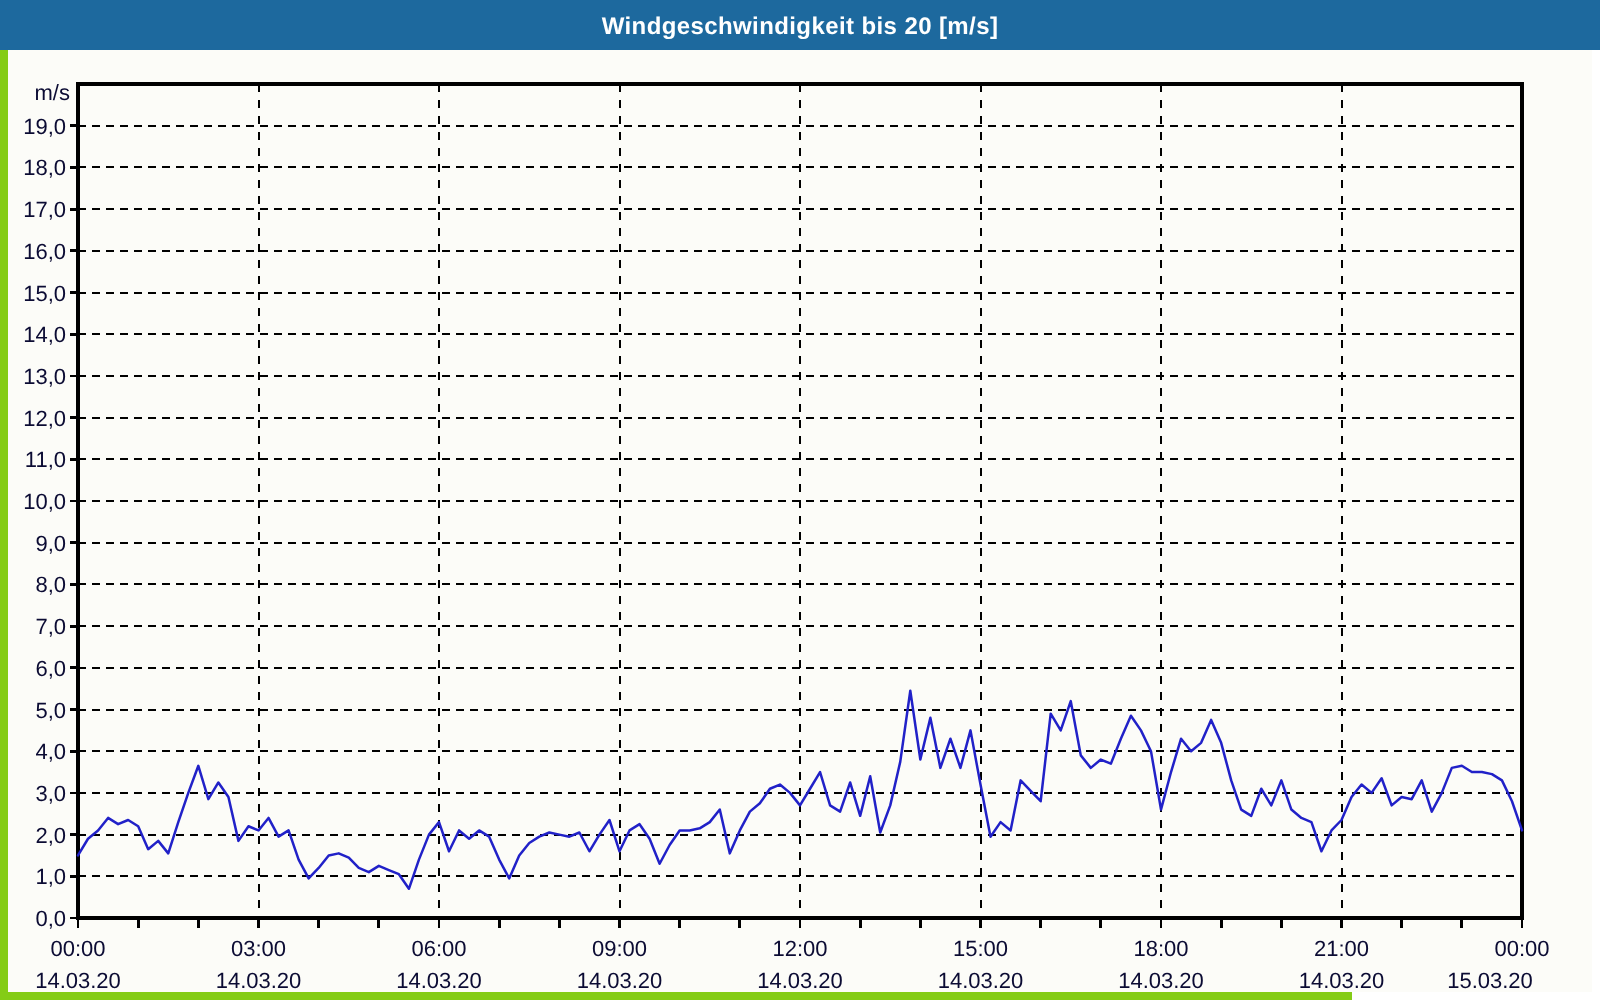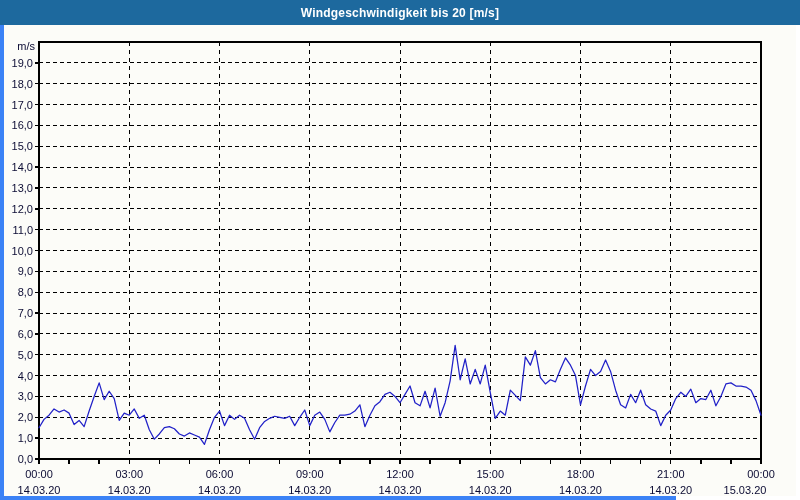--- a/index.html
+++ b/index.html
@@ -1,17 +1,17 @@
 <!DOCTYPE html>
 <html><head>
 <meta charset="utf-8">
 <style>
   html,body{margin:0;padding:0;width:800px;height:500px;overflow:hidden;
     font-family:"Liberation Sans",sans-serif;}
-  .window{position:absolute;left:0;top:0;width:676px;height:500px;background:#3b82f6;}
+  .window{position:absolute;left:0;top:0;width:676px;height:500px;background:#84cc16;}
   .titlebar{position:absolute;left:0;top:0;width:800px;height:25px;background:#1D699E;
     display:flex;align-items:center;justify-content:center;}
   .titlebar .title{color:#FFFFFF;font-size:12px;font-weight:bold;letter-spacing:0.2px;}
   .content{position:absolute;left:4px;top:25px;width:792px;height:471px;background:#FCFCF8;}
   svg{display:block;}
   .ticklabel{font-family:"Liberation Sans",sans-serif;font-size:11px;fill:#0B0B33;}
   .unitlabel{font-family:"Liberation Sans",sans-serif;font-size:11px;fill:#0B0B33;}
 </style>
 </head>
 <body>

